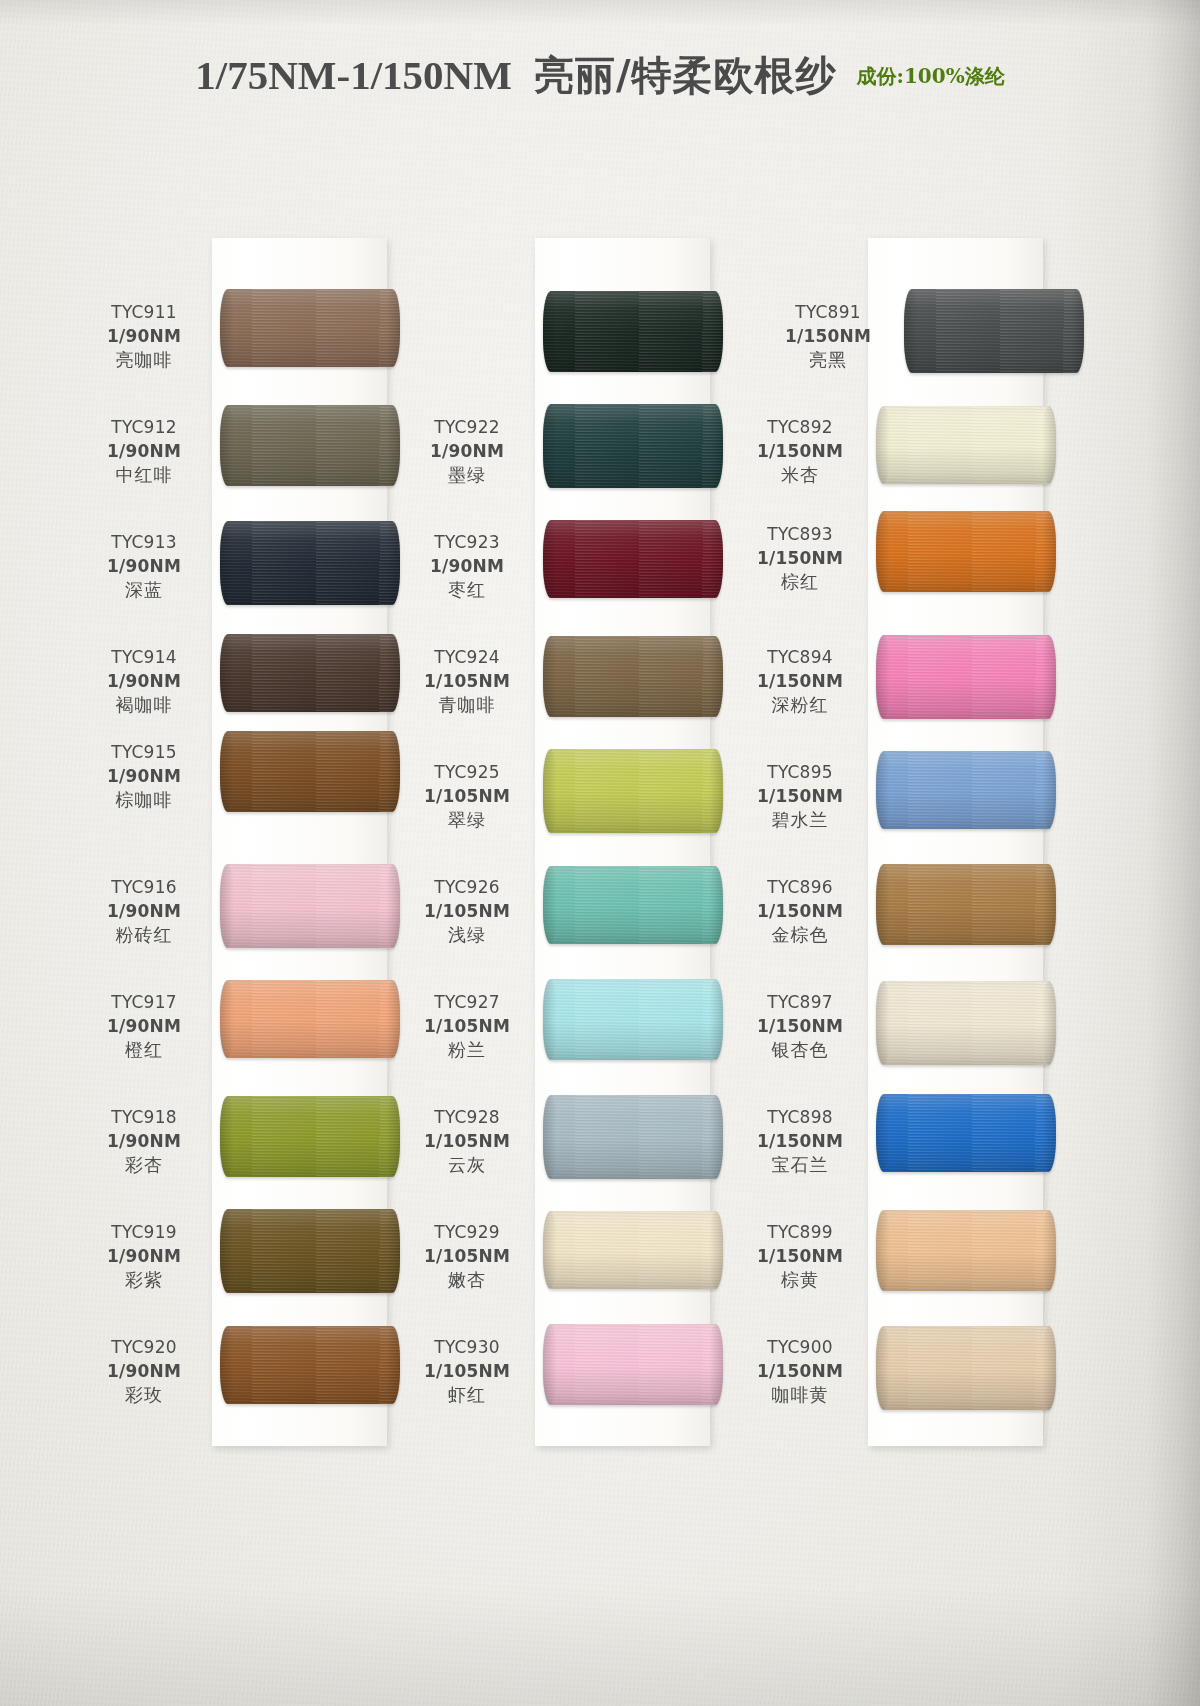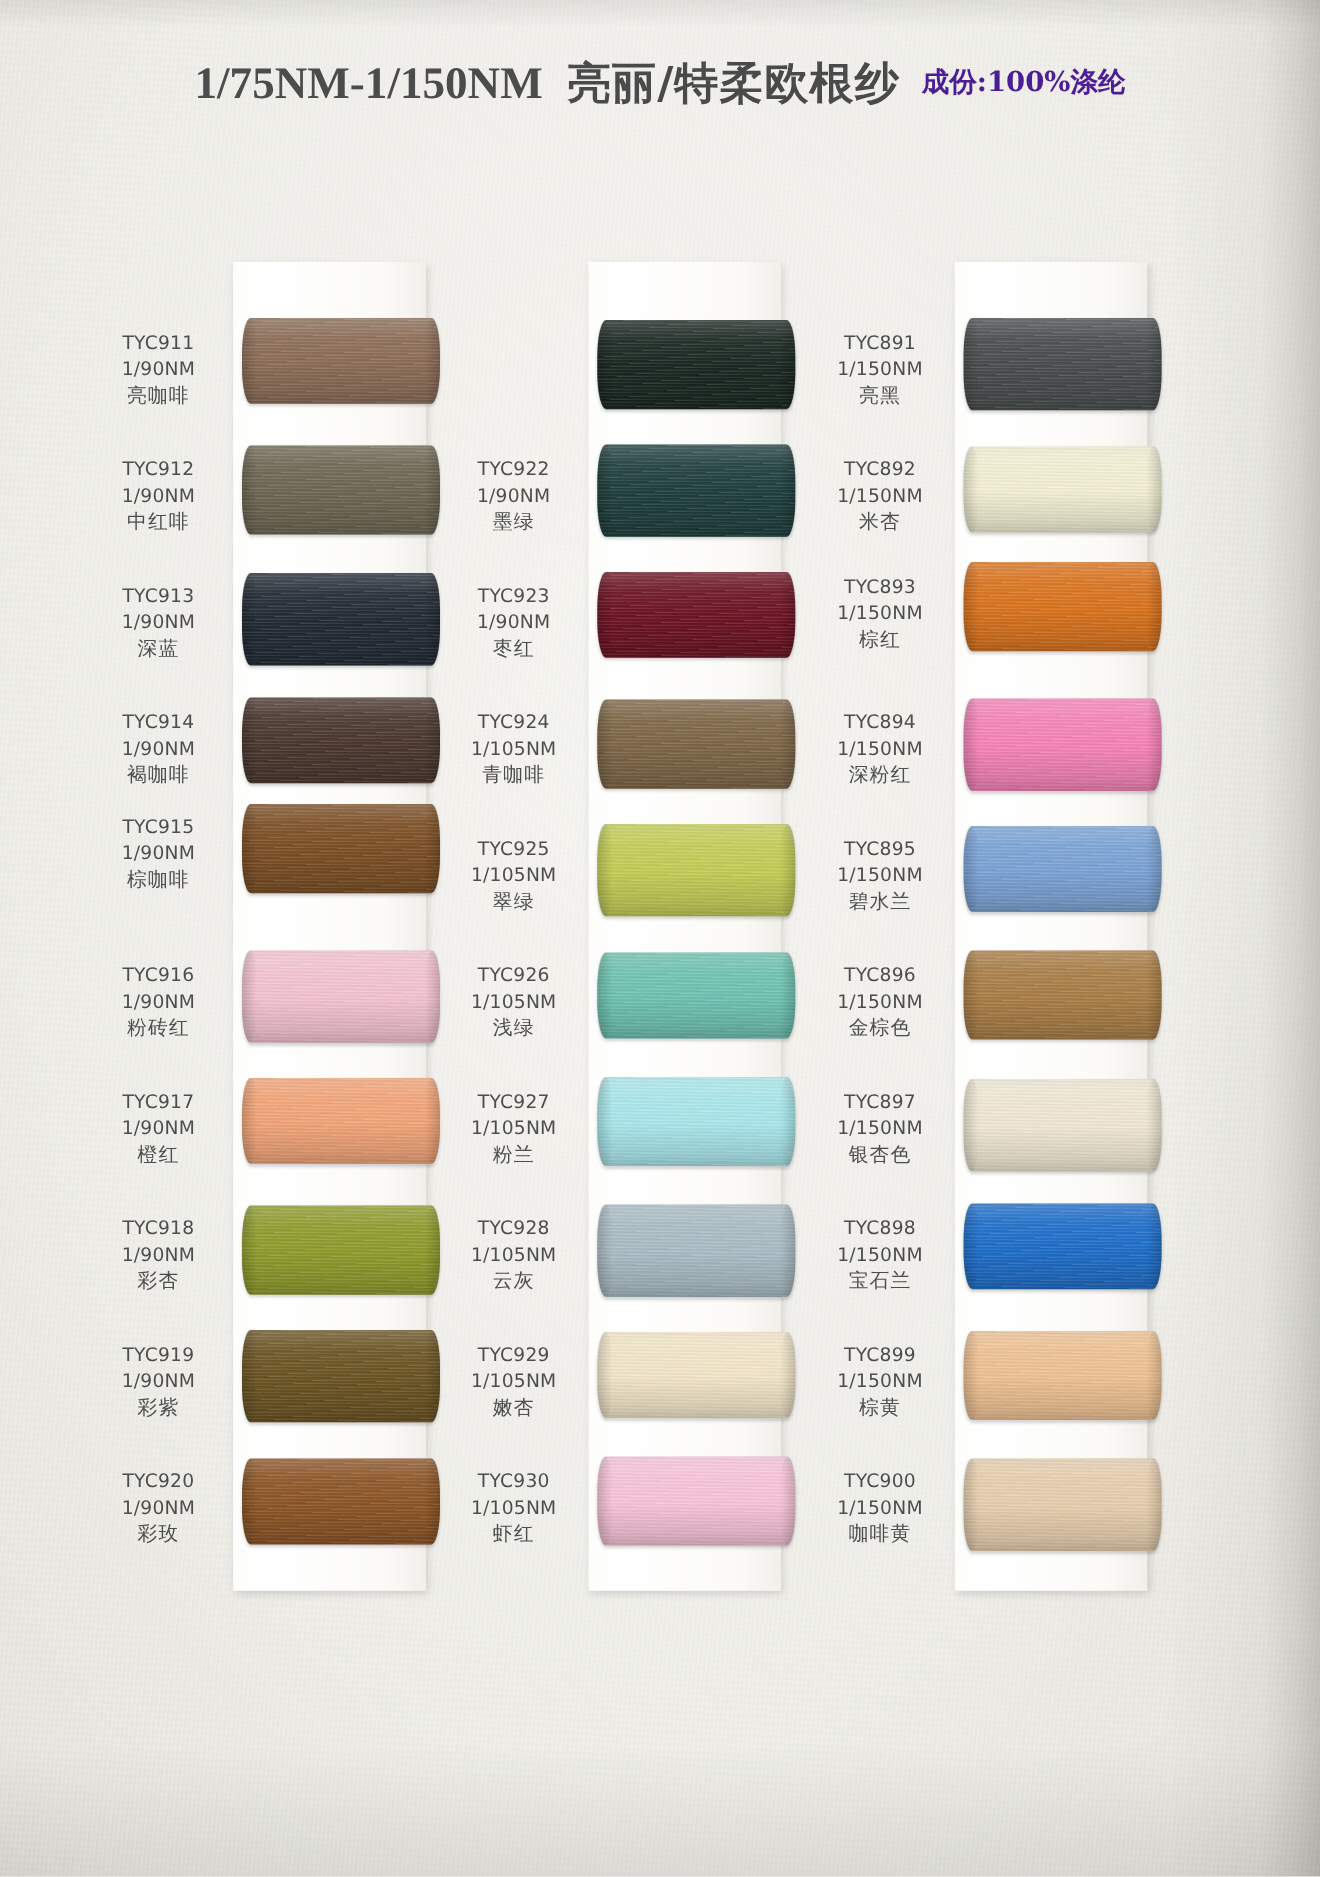--- a/index.html
+++ b/index.html
@@ -72,23 +72,23 @@
   .header-name {
     font-family: "DejaVu Sans", sans-serif;
     font-size: 40px;
     font-weight: bold;
     color: #4a4a4a;
     margin-left: 22px;
     letter-spacing: 1px;
   }
   .header-comp {
     font-family: "DejaVu Serif", serif;
-    font-size: 25px;
+    font-size: 20px;
     font-weight: bold;
-    color: #4c1d95;
+    color: #4d7c0f;
     margin-left: 20px;
     position: relative;
     top: -6px;
   }
 
   
   .col {
     position: absolute;
     top: 238px;
     width: 175px;
@@ -111,21 +111,21 @@
     position: absolute;
     width: 120px;
     text-align: center;
     font-family: "DejaVu Sans", sans-serif;
     font-size: 17px;
     line-height: 24px;
     color: #4d4d4d;
     top: 12px;
   }
   .label .code { font-weight: normal; letter-spacing: .2px; }
-  .label .nm { font-weight: normal; letter-spacing: .2px; }
+  .label .nm { font-weight: bold; letter-spacing: .2px; }
   .label .cn {
     font-family: "DejaVu Sans", sans-serif;
     font-size: 18px;
     letter-spacing: 1px;
   }
   .label-left { left: -128px; }
 
   .swatch {
     position: absolute;
     left: 8px;
@@ -431,21 +431,21 @@
         </div>
         <div class="swatch" style="background: rgb(247, 195, 216); top: 1.4px; height: 81px;">
           <div class="fibers"></div>
           <div class="sheen"></div>
           <div class="endcapL"></div>
           <div class="endcapR"></div>
         </div>
       </div>
     </div>
   <div class="col" id="col3">
-      <div class="swatch-row" style="top: 50px;">
+      <div class="swatch-row" style="top: 50px; margin-left: 28px;">
         <div class="label label-left">
           <div class="code">TYC891</div>
           <div class="nm">1/150NM</div>
           <div class="cn">亮黑</div>
         </div>
         <div class="swatch" style="background: rgb(73, 77, 78); top: 1.4px; height: 84px;">
           <div class="fibers"></div>
           <div class="sheen"></div>
           <div class="endcapL"></div>
           <div class="endcapR"></div>

